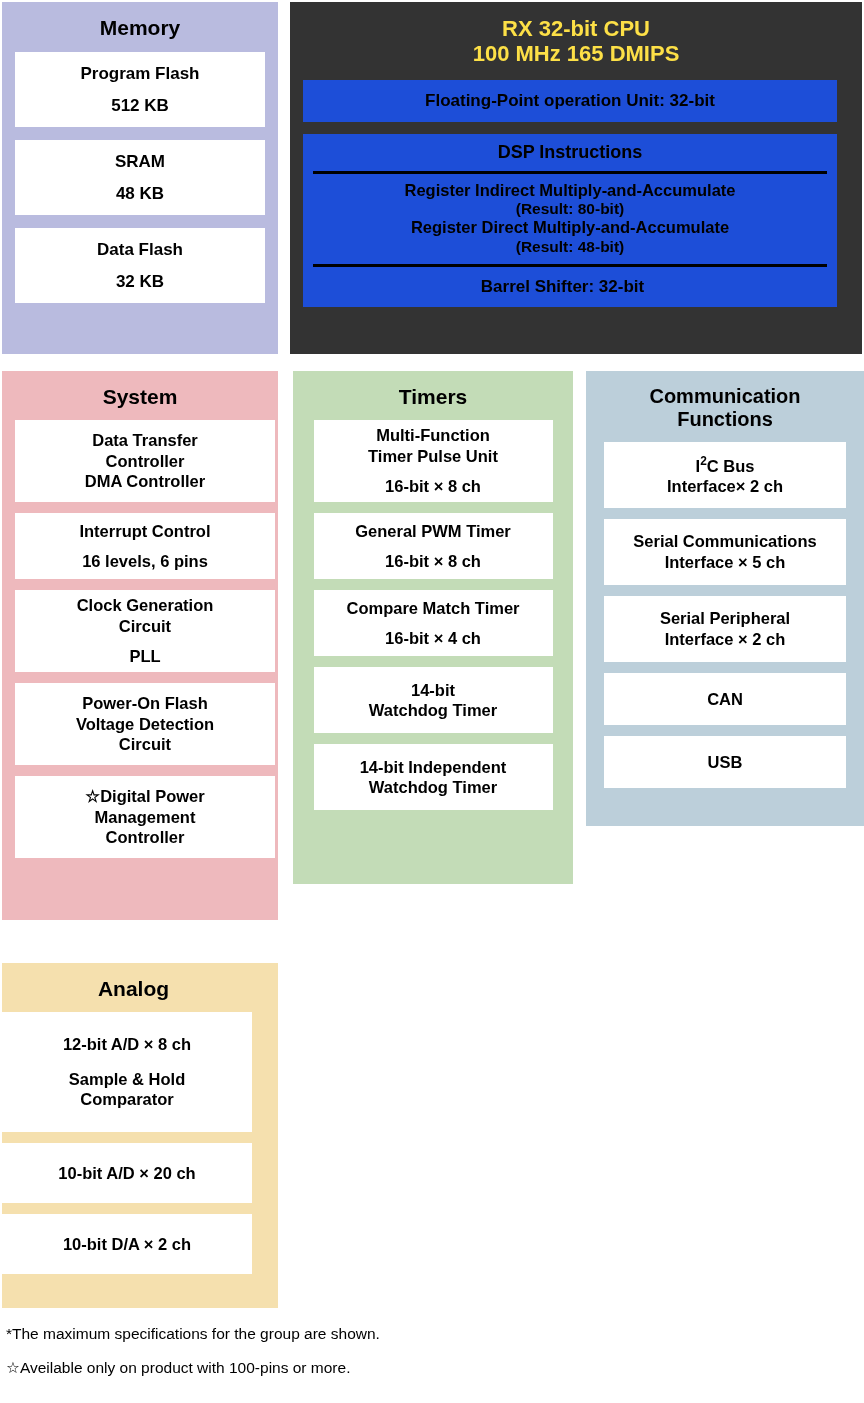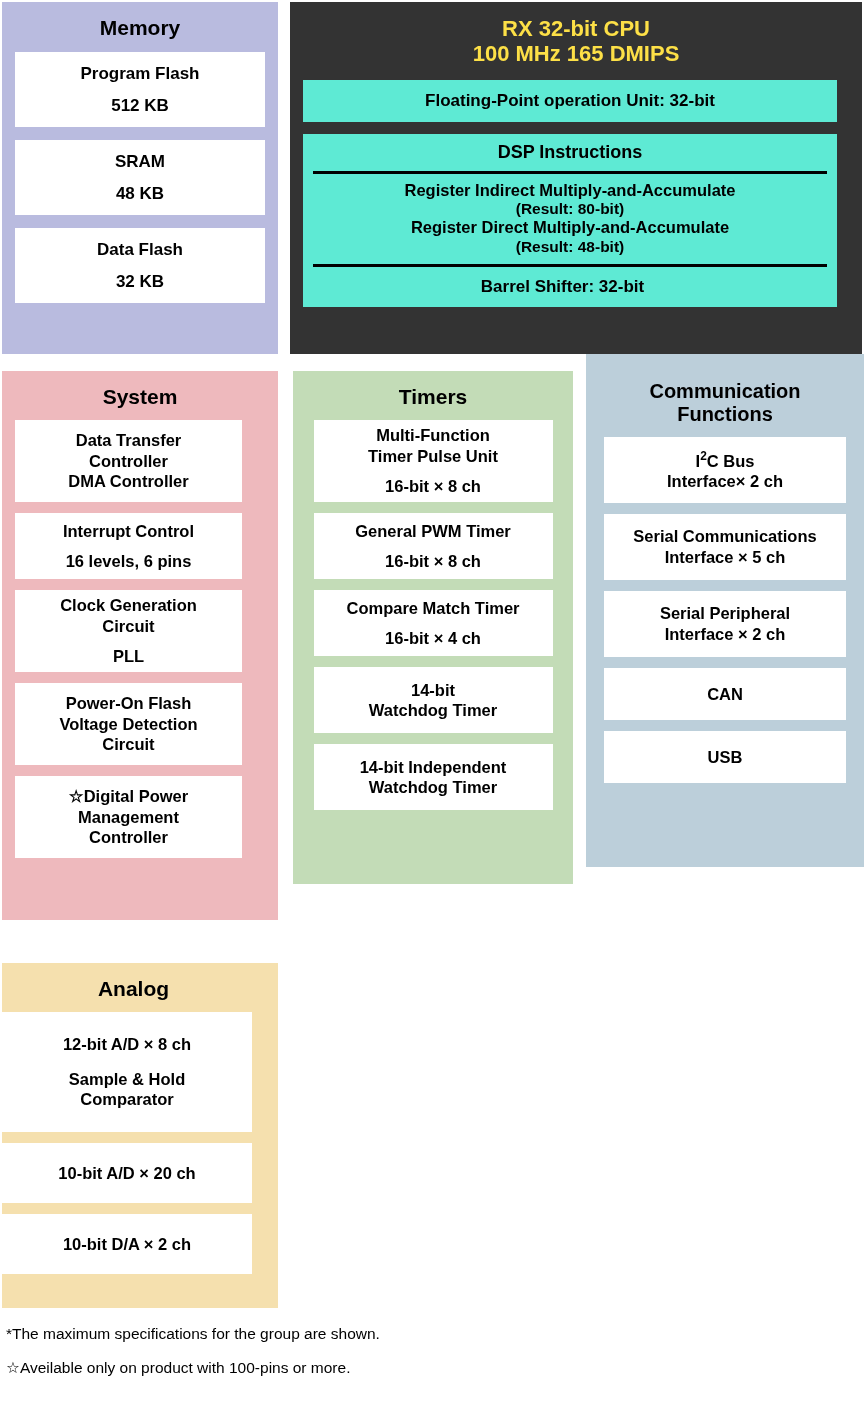--- a/index.html
+++ b/index.html
@@ -53,38 +53,38 @@
   #memory .card { width: 250px; height: 75px; font-size: 17px; margin-bottom: 13px; }
   #memory .card:last-child { margin-bottom: 0; }
 
   
   #cpu {
     left: 290px; top: 2px; width: 572px; height: 352px;
     background: #333333;
     padding: 8px 13px 13px 13px;
   }
   #cpu .block-title { font-size: 22px; color: #fde047; margin: 6px 0 13px 0; }
-  #cpu .cpu-card { width: 534px; background: #5eead4; box-sizing: border-box; }
+  #cpu .cpu-card { width: 534px; background: #1d4ed8; box-sizing: border-box; }
   #cpu .fpu { height: 42px; display: flex; align-items: center; justify-content: center;
               font-size: 17px; font-weight: bold; margin-bottom: 12px; }
   #cpu .dsp { padding: 0; }
   #cpu .dsp-title { text-align: center; font-size: 18px; font-weight: bold; padding: 8px 0 8px 0; }
   #cpu .hr { height: 3px; background: #000000; margin: 0 10px; }
   #cpu .dsp-body { text-align: center; font-size: 16.5px; font-weight: bold; padding: 7px 0 8px 0; line-height: 1.18; }
   #cpu .dsp-body .sub { font-size: 15.5px; }
   #cpu .barrel { text-align: center; font-size: 17px; font-weight: bold; padding: 10px 15px 10px 0; }
 
   
   #system {
     left: 2px; top: 371px; width: 276px; height: 549px;
     background: #eeb9bd;
     padding: 8px 13px 13px 13px;
   }
   #system .block-title { font-size: 21px; margin: 6px 0 11px 0; }
-  #system .card { width: 227px; font-size: 16.5px; margin-bottom: 11px; }
+  #system .card { width: 260px; font-size: 16.5px; margin-bottom: 11px; }
   #system .card:last-child { margin-bottom: 0; }
   #system .c1 { height: 82px; }
   #system .c2 { height: 66px; }
   #system .c3 { height: 82px; }
   #system .c4 { height: 82px; }
   #system .c5 { height: 82px; }
 
   
   #timers {
     left: 293px; top: 371px; width: 280px; height: 513px;
@@ -95,23 +95,23 @@
   #timers .card { width: 239px; font-size: 16.5px; margin: 0 auto 11px auto; }
   #timers .card:last-child { margin-bottom: 0; }
   #timers .t1 { height: 82px; }
   #timers .t2 { height: 66px; }
   #timers .t3 { height: 66px; }
   #timers .t4 { height: 66px; }
   #timers .t5 { height: 66px; }
 
   
   #comm {
-    left: 586px; top: 354px; width: 278px; height: 513px;
+    left: 586px; top: 371px; width: 278px; height: 455px;
     background: #bccfda;
-    padding: 20px 13px 13px 13px;
+    padding: 8px 13px 13px 13px;
   }
   #comm .block-title { font-size: 20px; margin: 6px 0 11px 0; }
   #comm .card { width: 242px; font-size: 16.5px; margin: 0 auto 11px auto; }
   #comm .card:last-child { margin-bottom: 0; }
   #comm .m1 { height: 66px; }
   #comm .m2 { height: 66px; }
   #comm .m3 { height: 66px; }
   #comm .m4 { height: 52px; }
   #comm .m5 { height: 52px; }
   sup { font-size: 0.72em; vertical-align: super; }

